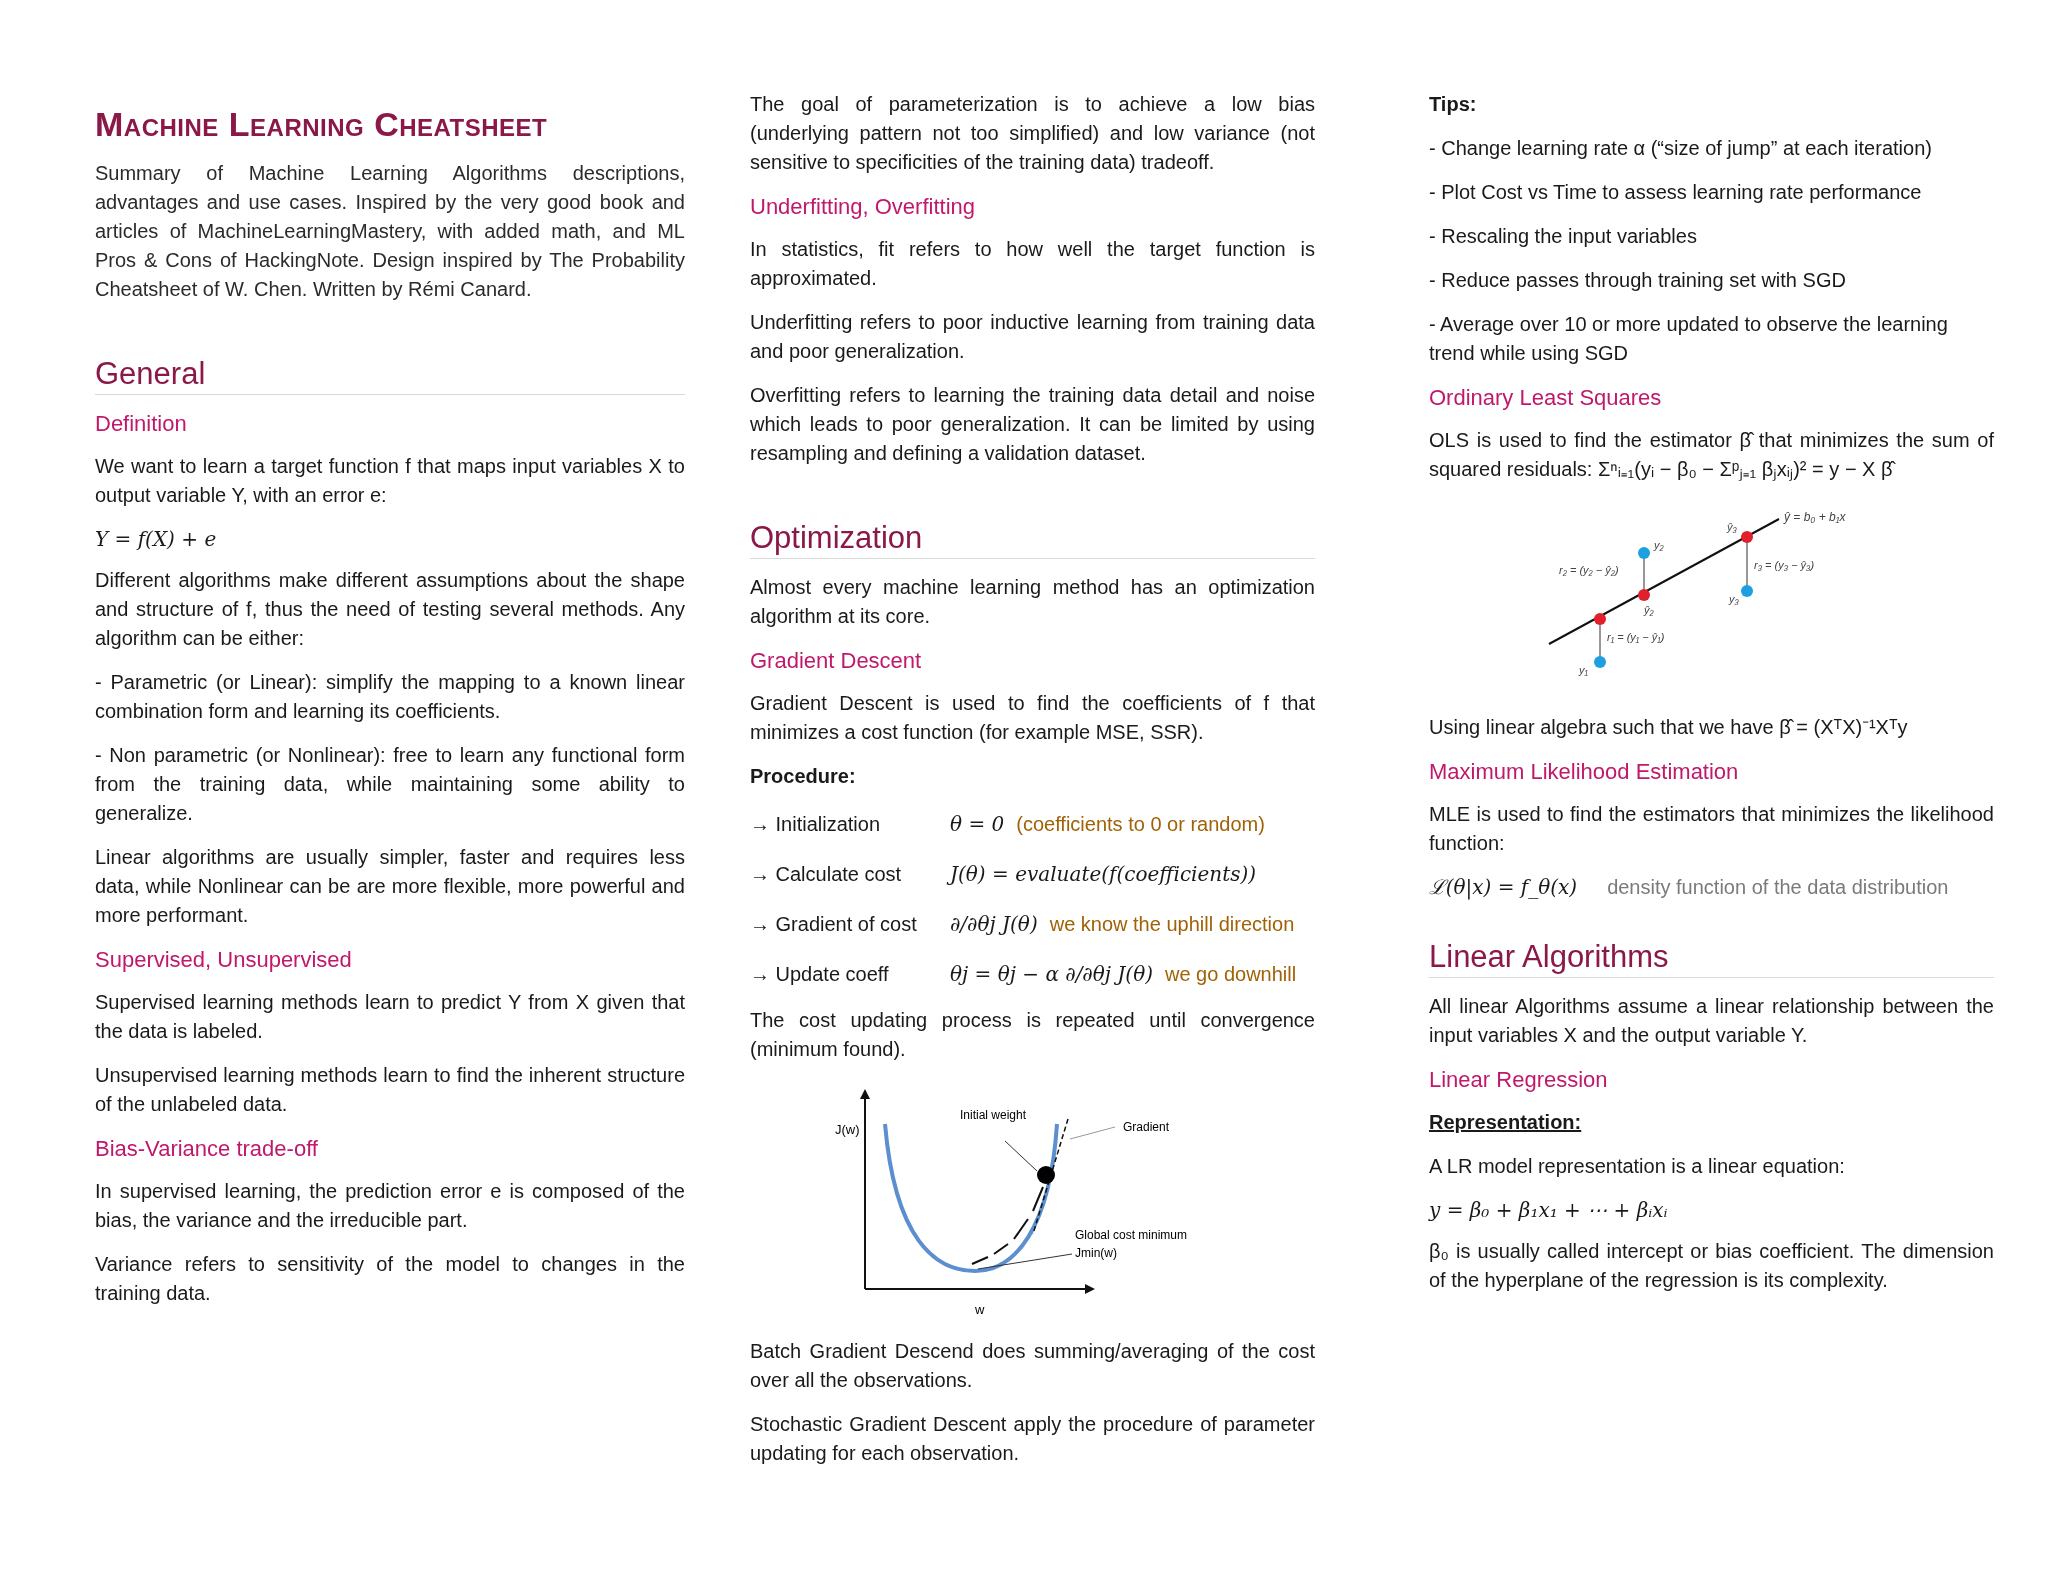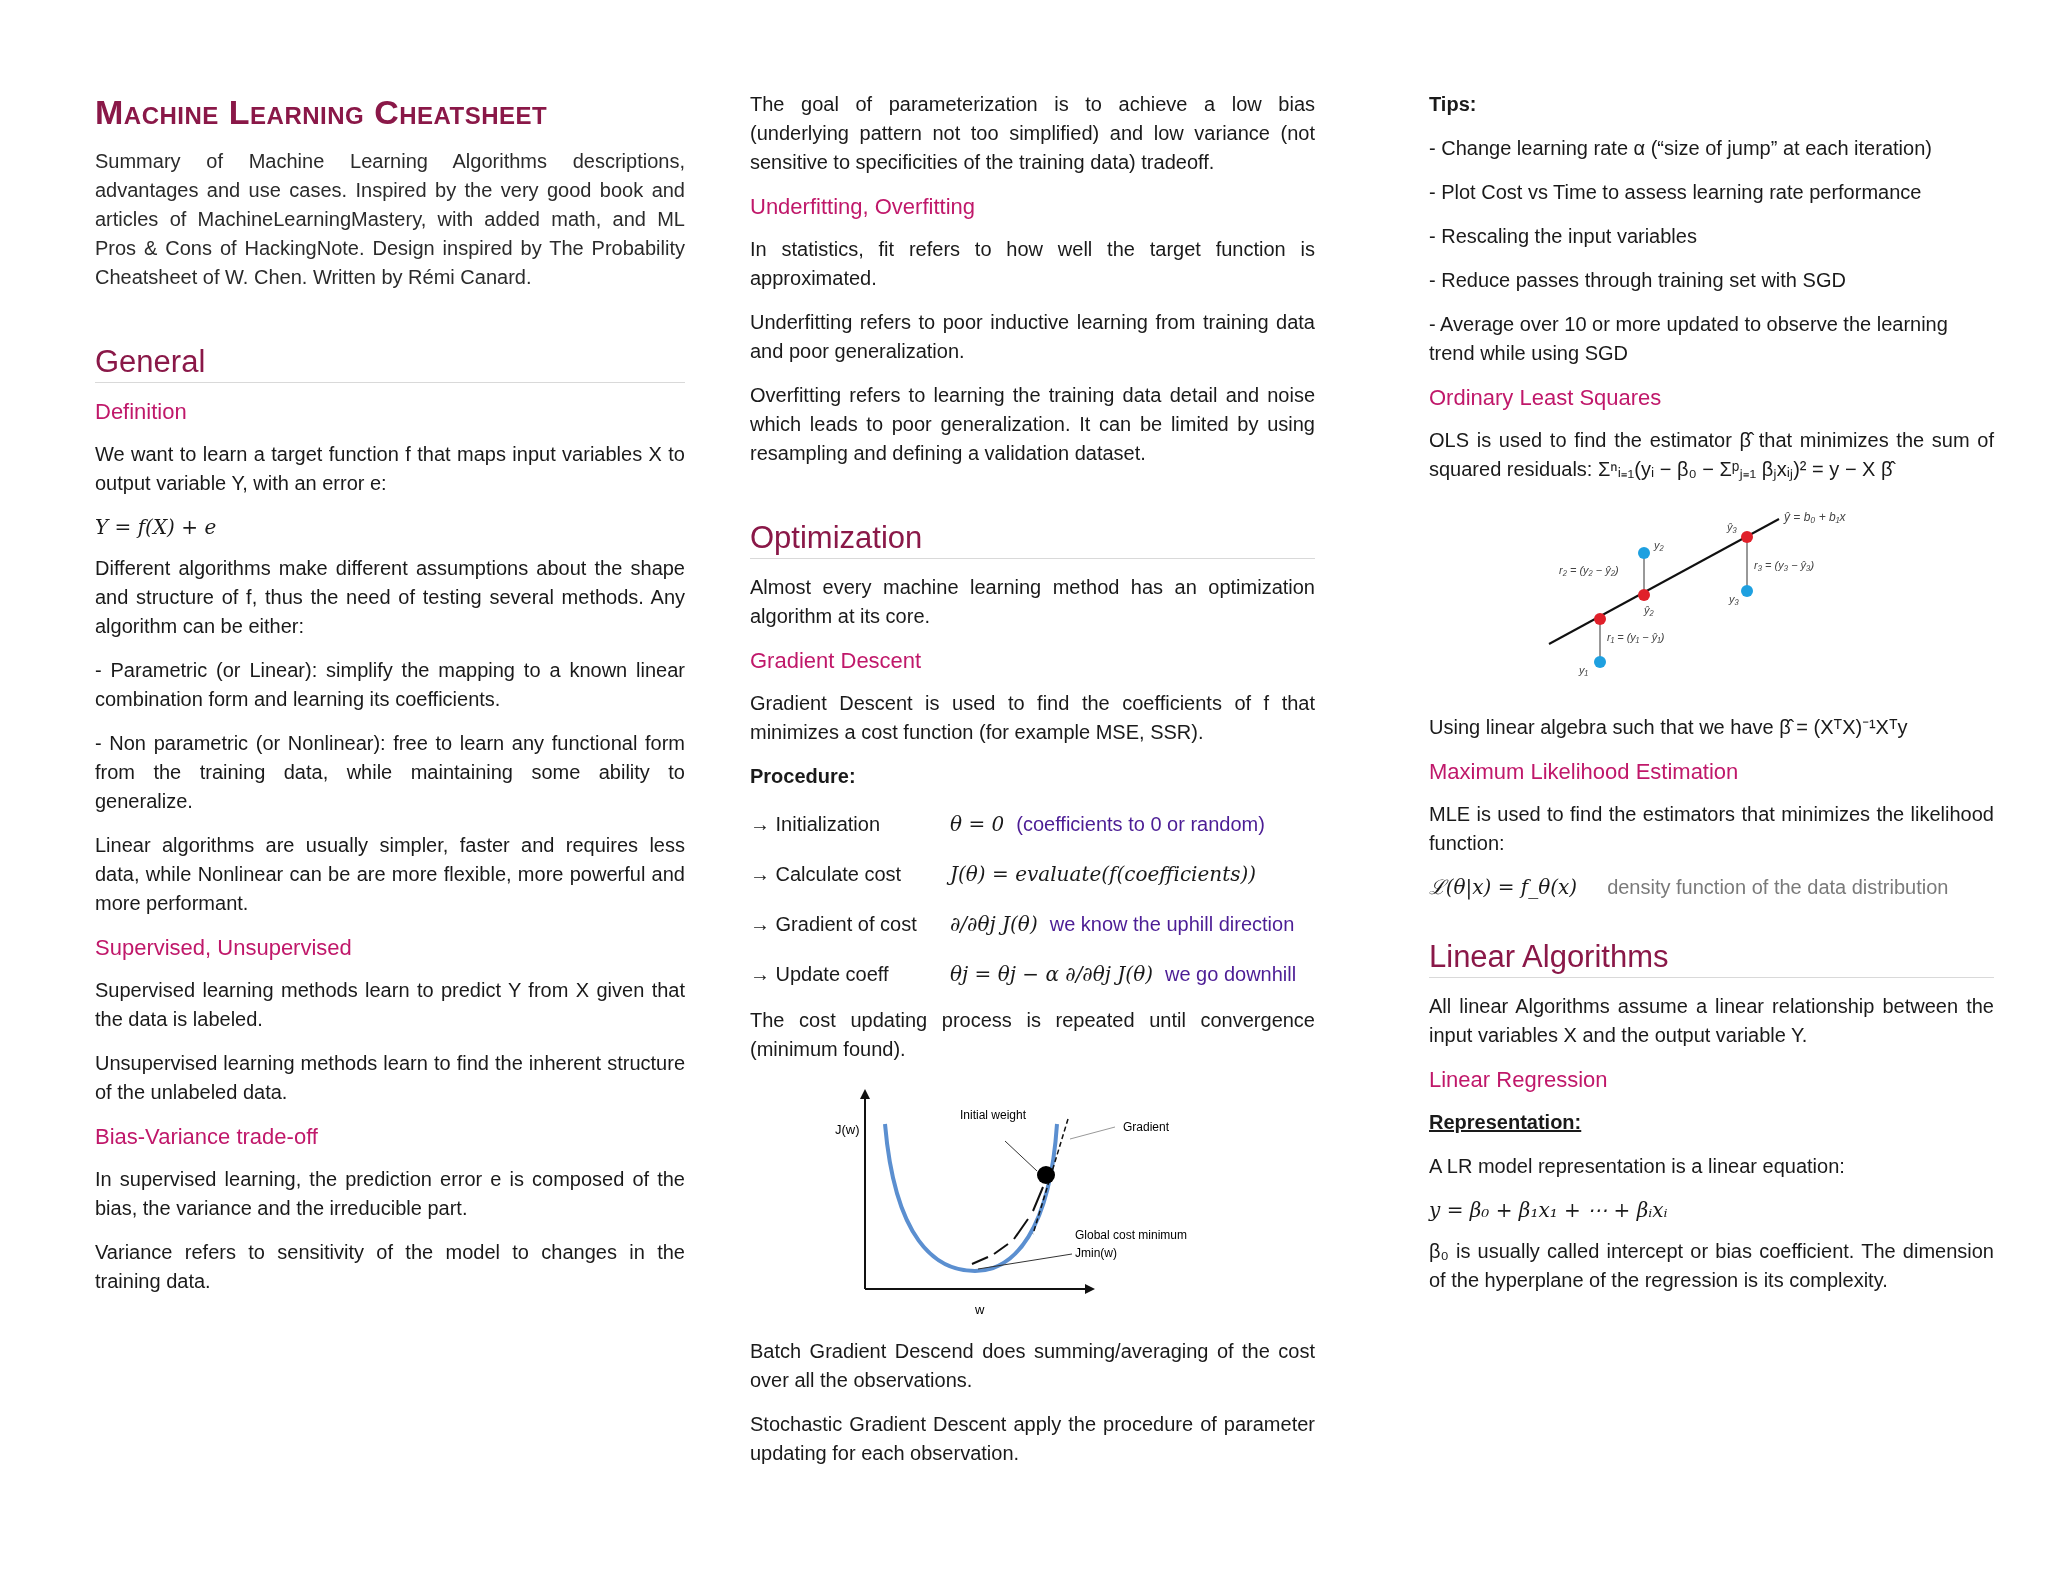--- a/index.html
+++ b/index.html
@@ -2,31 +2,31 @@
 <html><head>
 <meta charset="utf-8">
 <style>
   html,body{margin:0;padding:0;background:#fff;}
   body{width:2048px;height:1583px;position:relative;overflow:hidden;
        font-family:"Liberation Sans",sans-serif;color:#1a1a1a;font-size:20px;line-height:29px;}
   .col{position:absolute;top:90px;}
   #c1{left:95px;width:590px;}
   #c2{left:750px;width:565px;}
   #c3{left:1405px;width:565px;margin-left:24px;}
-  .title{color:#8a1848;font-size:34px;font-weight:bold;letter-spacing:.5px;margin:8px 0 20px 0;font-variant:small-caps;}
+  .title{color:#8a1848;font-size:34px;font-weight:bold;letter-spacing:.5px;margin:20px 0 20px 0;font-variant:small-caps;}
   .intro{text-align:justify;color:#2b2b2b;}
   h2{color:#8a1848;font-weight:normal;font-size:31px;margin:0;padding-bottom:6px;border-bottom:1px solid #d9d9d9;}
   h3{color:#c0186a;font-weight:normal;font-size:22px;margin:14px 0 14px 0;}
   p{margin:0 0 15px 0;text-align:justify;}
   .formula{font-family:"DejaVu Serif",serif;font-style:italic;text-align:left;margin:8px 0 12px 0;}
   .muted{color:#7a7a7a;}
   .proc{display:flex;align-items:center;margin:0 0 14px 0;height:36px;}
   .proc .lbl{width:200px;}
   .proc .eq{font-family:"DejaVu Serif",serif;font-style:italic;margin-right:12px;white-space:nowrap;}
-  .proc .note{color:#4c1d95;white-space:nowrap;}
+  .proc .note{color:#a16207;white-space:nowrap;}
   ul.tips{list-style:none;padding:0;margin:0;}
   ul.tips li{margin:0 0 15px 0;}
   .u{text-decoration:underline;font-weight:bold;}
   svg text{font-family:"Liberation Sans",sans-serif;}
 </style>
 </head>
 <body>
 
 <div class="col" id="c1">
   <div class="title">Machine Learning Cheatsheet</div>

